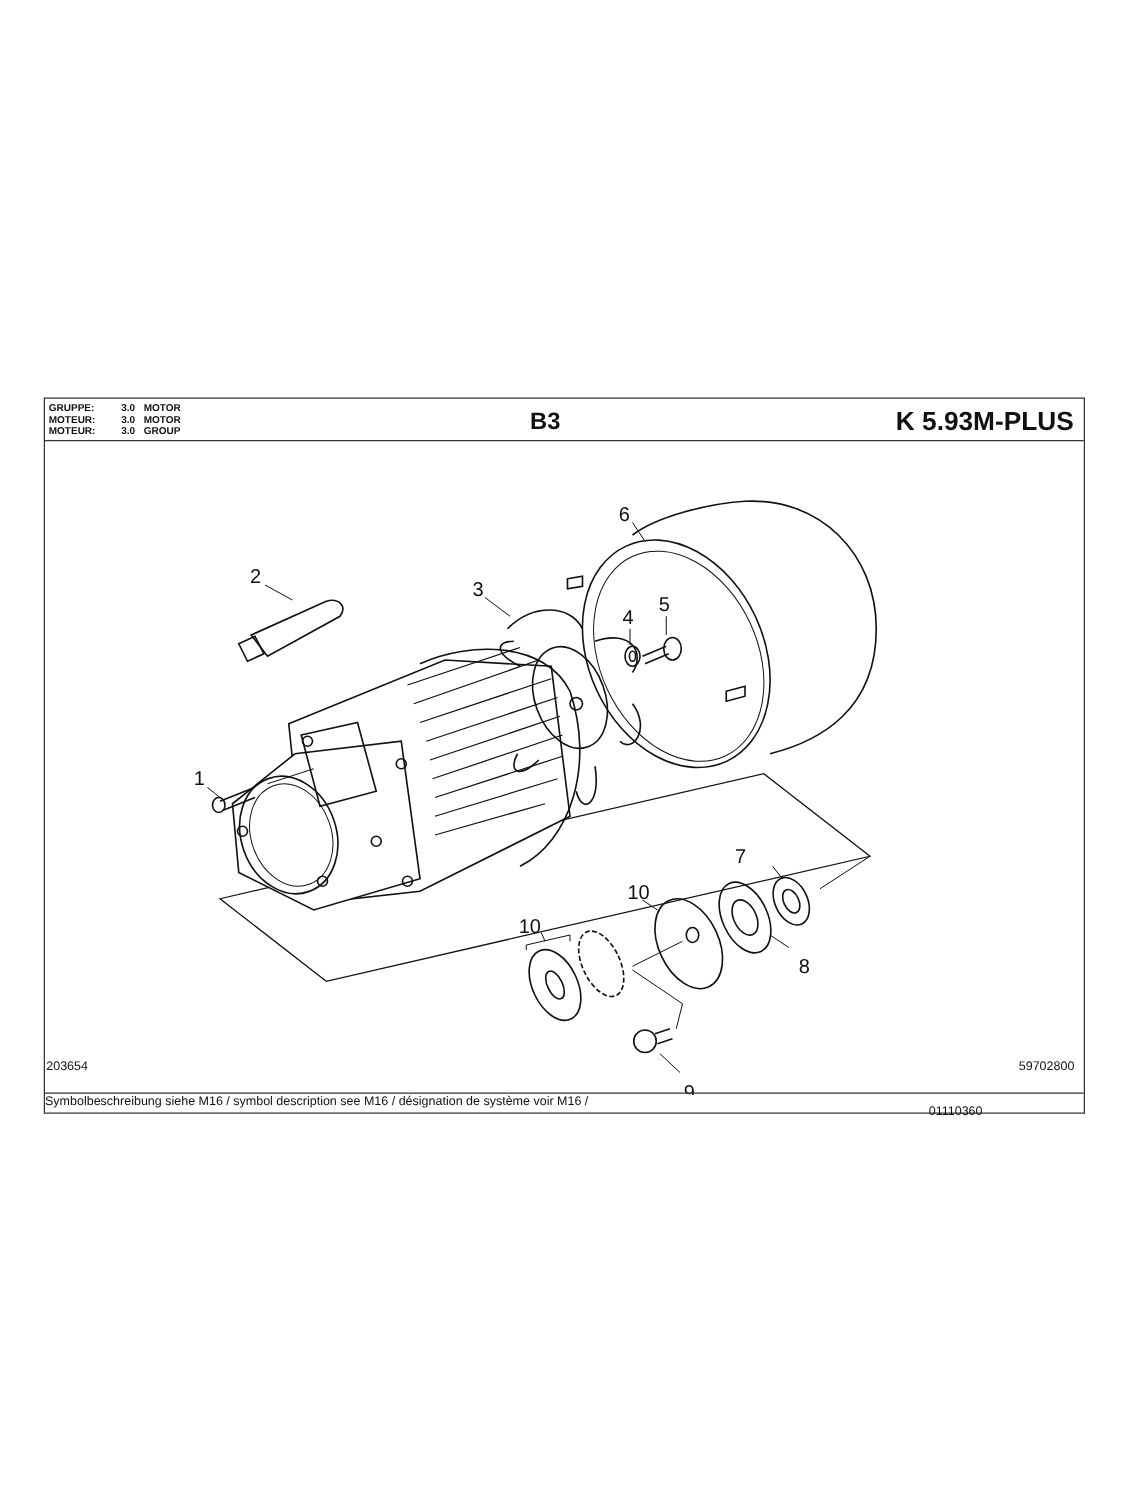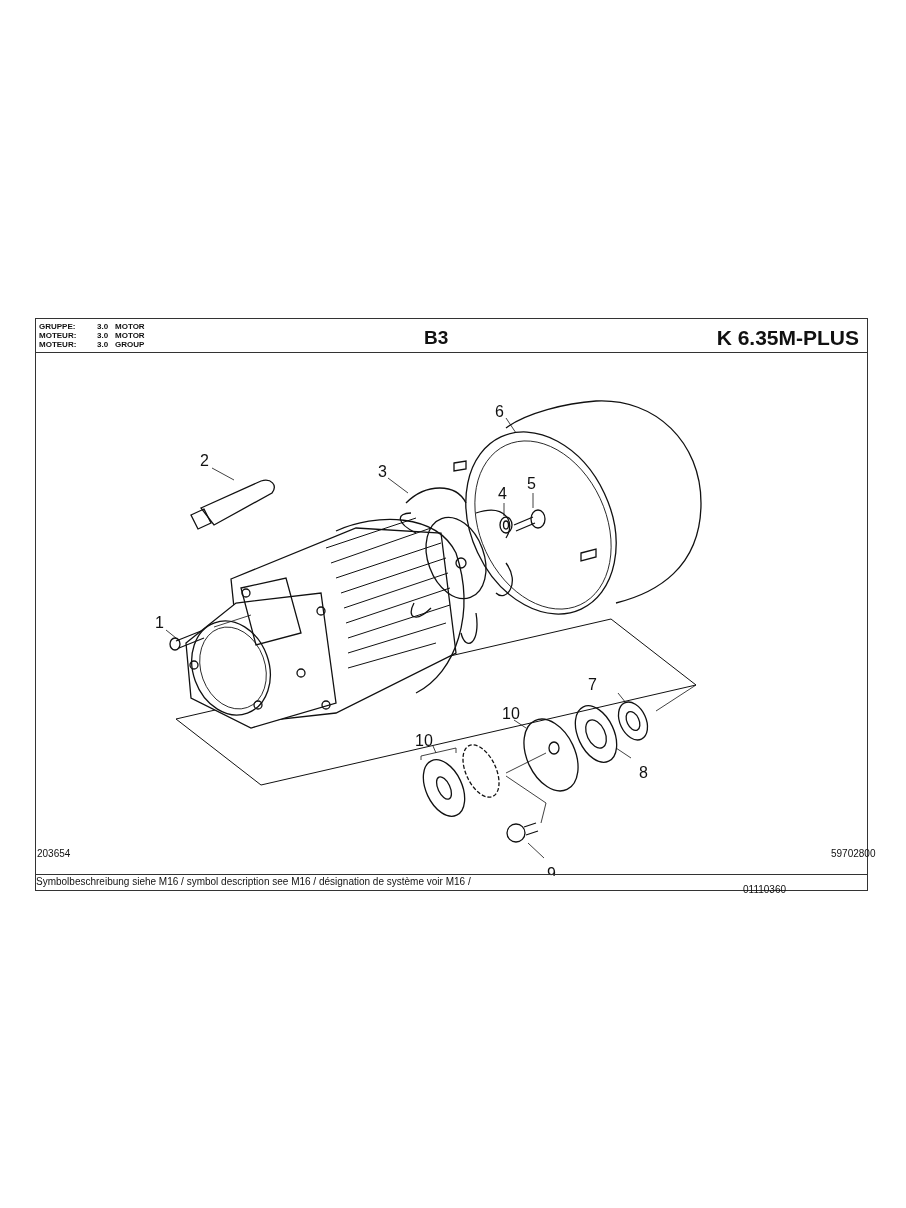--- a/index.html
+++ b/index.html
@@ -33,21 +33,21 @@
         <span class="n">3.0</span>
         <span>MOTOR</span>
       </div>
       <div class="row">
         <span class="k">MOTEUR:</span>
         <span class="n">3.0</span>
         <span>GROUP</span>
       </div>
     </div>
     <div class="sheet">B3</div>
-    <div class="model">K 6.35M-PLUS</div>
+    <div class="model">K 5.93M-PLUS</div>
   </div>
 
   <div class="draw">
     <svg width="833" height="523" viewBox="0 0 833 523" xmlns="http://www.w3.org/2000/svg" fill="none" stroke="#111" stroke-width="1.3">
 
       <path d="M140 366 L575 266 L660 332 L225 432 Z" stroke-width="1"></path>
 
       <g>
         <path d="M195 226 L320 175 L405 180 L420 300 L300 360 L210 370 Z" fill="#fff"></path>
         <path d="M300 178 C340 160,400 160,420 200 C440 260,420 320,380 340"></path>
@@ -158,13 +158,13 @@
       <text x="466" y="366" stroke="none">10</text>
       <text x="379" y="393" stroke="none">10</text>
     </svg>
   </div>
 
   <div class="ftr">Symbolbeschreibung siehe M16 / symbol description see M16 / désignation de système voir M16 /</div>
 </div>
 
 <div class="below" style="left:37px;">203654</div>
 <div class="below" style="left:743px;margin-top:36px;">01110360</div>
-<div class="below" style="left:815px;margin-left:16px;">59702800</div>
+<div class="below" style="left:815px;">59702800</div>
 
 </body></html>

